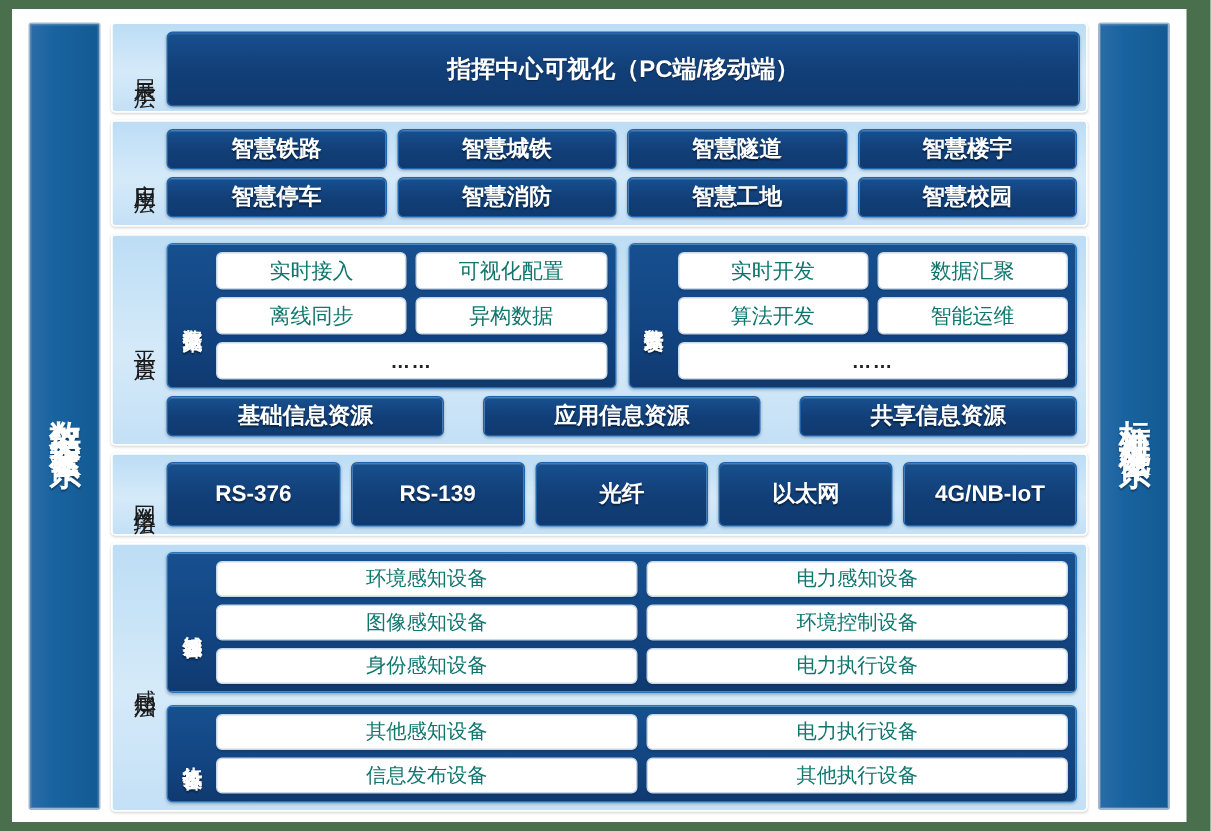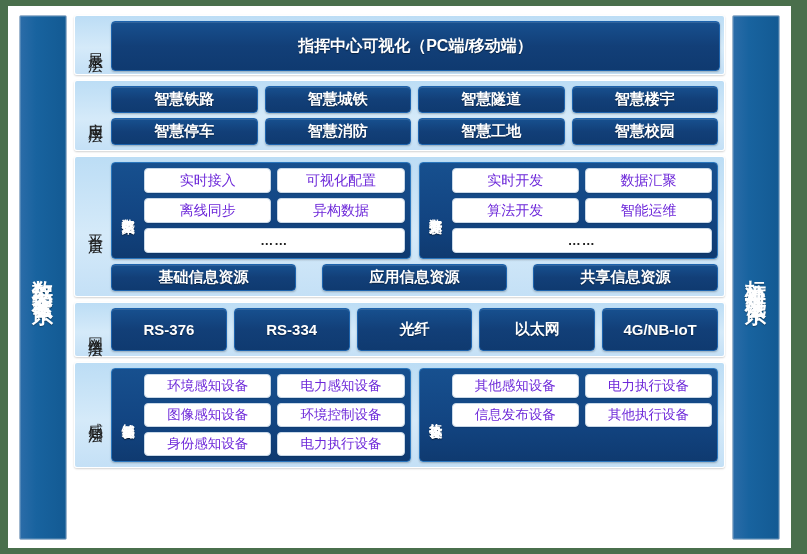--- a/index.html
+++ b/index.html
@@ -100,37 +100,37 @@
     writing-mode:vertical-rl;text-orientation:upright;
     color:#ffffff;font-size:13px;font-weight:bold;letter-spacing:1px;line-height:1.05;
     text-shadow:0 1px 1px rgba(0,0,0,.4);
   }
   .group-items{flex:1 1 auto;display:flex;flex-direction:column;gap:5px;min-width:0;}
   .group-row{display:flex;gap:6px;}
   .wbox{
     flex:1 1 0;min-width:0;height:23px;
     background:#ffffff;border:1px solid #c8d8e8;border-radius:4px;
     display:flex;align-items:center;justify-content:center;
-    color:#6d28d9;font-size:14px;
+    color:#0f766e;font-size:14px;
     box-shadow:0 1px 1px rgba(0,0,0,.12);
     white-space:nowrap;
   }
   .wbox.full{flex:1 1 100%;}
   .dots{letter-spacing:1px;font-weight:bold;color:#222;font-size:13px;}
 
   
   .res-row{display:flex;gap:26px;height:27px;}
   .res-row .chip{flex:1 1 0;min-width:0;}
 
   
   .net-row{display:flex;gap:7px;height:43px;}
   .net-row .chip{flex:1 1 0;min-width:0;font-size:15px;}
 
   
-  .sense-row{display:flex;gap:8px;}
+  .sense-row{display:flex;gap:8px;flex-direction:column;}
   .sense-row .group{padding:5px;}
   .sense-row .wbox{height:22px;font-size:13.5px;}
 </style>
 </head>
 <body>
 
 <div class="page">
   <div class="frame">
 
     <div class="pillar">
@@ -229,21 +229,21 @@
         </div>
       </div>
 
       <div class="layer">
         <div class="layer-label">
           <span>网络层</span>
         </div>
         <div class="layer-body">
           <div class="net-row">
             <div class="chip">RS-376</div>
-            <div class="chip">RS-334</div>
+            <div class="chip">RS-139</div>
             <div class="chip">光纤</div>
             <div class="chip">以太网</div>
             <div class="chip">4G/NB-IoT</div>
           </div>
         </div>
       </div>
 
       <div class="layer">
         <div class="layer-label">
           <span>感知层</span>

